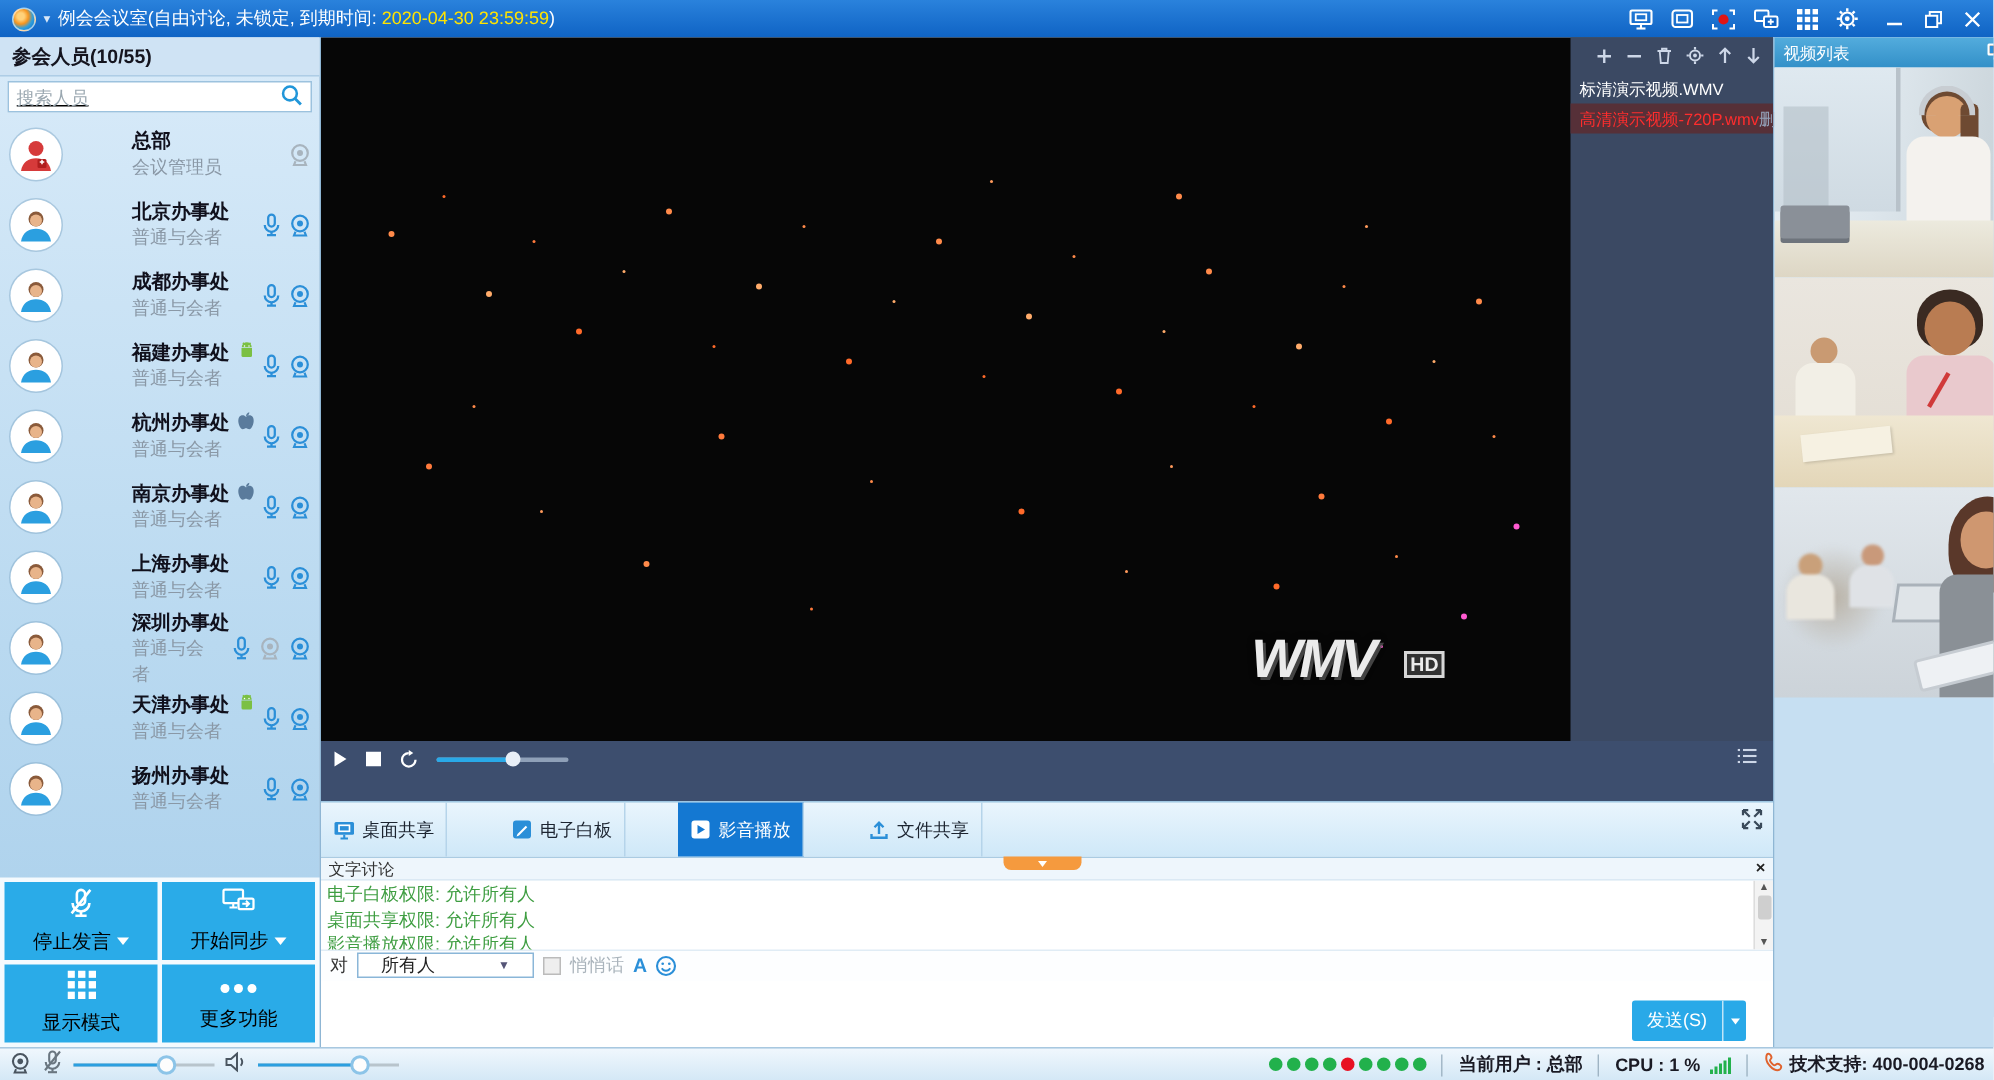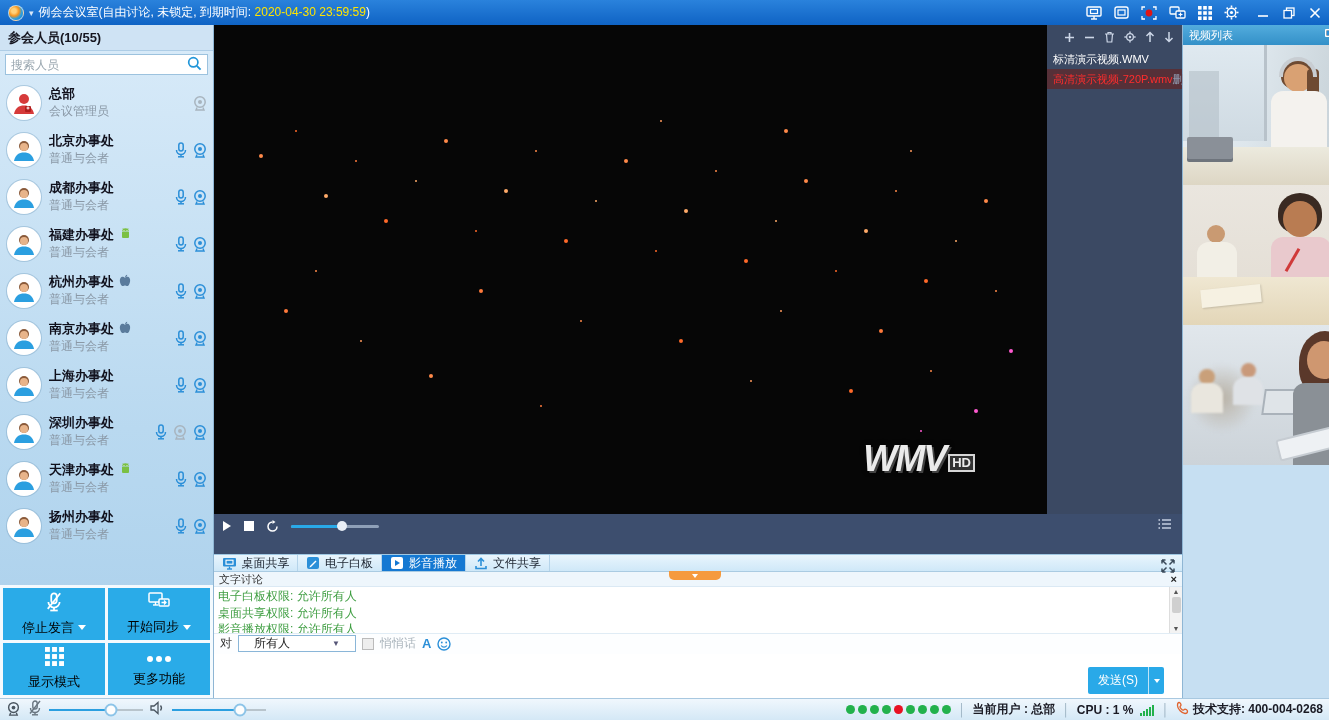--- a/index.html
+++ b/index.html
@@ -22,28 +22,28 @@
 
 
 .main { flex:1; display:flex; min-height:0; }
 
 
 .sidebar { width:214px; flex:0 0 auto; background:linear-gradient(180deg,#d9ebf9 0%,#b9d9f0 60%,#a9cfeb 100%);
   display:flex; flex-direction:column; border-right:1px solid #8fb6d4; }
 .p-header { height:26px; line-height:26px; padding:0 8px; font-size:13px; font-weight:bold; color:#15151f;
   background:#cfe3f4; border-bottom:1px solid #aecde6; }
 .p-search { padding:3px 5px 4px; }
-.search-box { background:#fff; border:1px solid #9cc2de; height:21px; display:flex; align-items:center; padding:0 5px; }
+.search-box { background:#fff; border:1px solid #9cc2de; height:21px; display:flex; align-items:center; padding:0 5px;text-decoration:underline; }
 .search-box input { border:0; outline:0; flex:1; font-size:12px; color:#333; background:transparent; min-width:0; }
 .search-box input::placeholder { color:#9aa7b0; }
 .p-list { flex:1; overflow:hidden; }
 .p-row { height:47px; display:flex; align-items:center; padding:0 5px 0 7px; gap:8px; }
 .avatar { width:34px; height:34px; border-radius:50%; background:#fff; flex:0 0 auto;
   display:flex; align-items:center; justify-content:center; box-shadow:0 0 0 1px rgba(130,170,200,.5); }
-.p-mid { flex:1; min-width:0; }
+.p-mid { flex:1; min-width:0;margin-left:39px; }
 .p-name { font-size:13px; font-weight:bold; color:#10101c; white-space:nowrap; display:flex; align-items:center; gap:5px; }
 .p-role { font-size:12px; color:#8a98a6; margin-top:1px; }
 .p-icons { display:flex; gap:4px; align-items:center; flex:0 0 auto; }
 .p-icons svg { display:block; }
 
 .p-actions { flex:0 0 auto; display:grid; grid-template-columns:1fr 1fr; gap:3px;
   padding:3px; background:#f4fafe; }
 .act-btn { background:#2aabe8; color:#000000; height:52px; display:flex; flex-direction:column;
   align-items:center; justify-content:center; gap:4px; font-size:13px; cursor:pointer; }
 .act-btn .lbl { display:flex; align-items:center; gap:4px; }
@@ -70,21 +70,21 @@
    285px 105px 0 1px #ffab6a, 315px 65px 0 0 #ff8a4a, 345px 155px 0 1px #ff6a2a, 375px 115px 0 0 #ffab6a,
    405px 75px 0 1px #ff8a4a, 435px 165px 0 0 #ff6a2a, 465px 125px 0 1px #ffab6a, 495px 85px 0 0 #ff8a4a,
    525px 175px 0 1px #ff6a2a, 555px 135px 0 0 #ffab6a, 585px 95px 0 1px #ff8a4a, 615px 185px 0 0 #ff6a2a,
    645px 145px 0 1px #ffab6a, 675px 105px 0 0 #ff8a4a, 705px 195px 0 1px #ff6a2a, 735px 155px 0 0 #ffab6a,
    765px 115px 0 1px #ff8a4a, 690px 65px 0 0 #ff9a5c, 565px 45px 0 1px #ff8a4a, 440px 35px 0 0 #ff9a5c,
    260px 205px 0 1px #ff7a3c, 360px 235px 0 0 #ff8a4a, 460px 255px 0 1px #ff6a2a, 560px 225px 0 0 #ff9a5c,
    660px 245px 0 1px #ff7a3c, 710px 285px 0 0 #ff8a4a, 630px 305px 0 1px #ff6a2a, 530px 295px 0 0 #ff9a5c,
    755px 325px 0 1px #ff5ad0, 775px 205px 0 0 #ff8a4a, 790px 265px 0 1px #ff5ad0, 700px 345px 0 0 #ff5ad0,
    95px 185px 0 0 #ff8a4a, 65px 225px 0 1px #ff7a3c, 140px 255px 0 0 #ff9a5c, 210px 290px 0 1px #ff8a4a,
    320px 320px 0 0 #ff7a3c; }
-.wmv-logo { position:absolute; right:72px; bottom:40px; display:flex; align-items:flex-end; gap:3px;
+.wmv-logo { position:absolute; right:84px; bottom:40px; display:flex; align-items:flex-end; gap:20px;
   opacity:.92; }
 .wmv-main { font-size:36px; font-weight:bold; font-style:italic; color:#fff; line-height:.8;
   text-shadow:2px 2px 0 rgba(90,90,90,.8), 0 0 6px rgba(0,0,0,.5); letter-spacing:-2px; }
 .wmv-badge { font-size:13px; font-weight:bold; color:#fff; border:2px solid #e8e8e8; padding:0 2px;
   background:rgba(110,110,110,.45); line-height:14px; margin-bottom:2px; }
 
 .playlist { position:absolute; top:0; right:0; bottom:0; width:135px; background:#3b4963; color:#e6ecf6; }
 .pl-toolbar { height:24px; display:flex; align-items:center; justify-content:flex-end; gap:9px; padding:0 8px; }
 .pl-toolbar .tbtn { color:#cdd7e8; font-size:13px; line-height:1; cursor:pointer; }
 .pl-toolbar svg { display:block; }
@@ -102,22 +102,22 @@
 .ptime { color:#fff; font-size:11px; font-weight:bold; white-space:nowrap; }
 .ctrl-row { height:20px; display:flex; align-items:center; gap:12px; padding-left:2px; position:relative; }
 .ctrl-row .cbtn { cursor:pointer; display:flex; align-items:center; }
 .vol-track { width:88px; height:3px; background:#8fa0b8; border-radius:2px; position:relative; cursor:pointer; }
 .vol-progress { position:absolute; left:0; top:0; bottom:0; width:58%; background:#29a9e8; border-radius:2px; }
 .vol-handle { position:absolute; left:58%; top:50%; transform:translate(-50%,-50%);
   width:10px; height:10px; border-radius:50%; background:#e8eef6; }
 .queue-icon { position:absolute; right:4px; top:2px; cursor:pointer; }
 
 
-.tab-bar { height:17px; flex:0 0 auto; background:linear-gradient(#e9f5fd,#cfe8f8); border-top:1px solid #9fc7e2;
-  display:flex; position:relative; }
+.tab-bar { height:37px; flex:0 0 auto; background:linear-gradient(#e9f5fd,#cfe8f8); border-top:1px solid #9fc7e2;
+  display:flex; position:relative;gap:35px; }
 .tab { width:84px; display:flex; align-items:center; justify-content:center; gap:5px; font-size:12px;
   color:#1c2430; border-right:1px solid #b5d4ea; cursor:pointer; }
 .tab svg { display:block; }
 .tab.active { background:#1478d2; color:#fff; }
 .expand-btn { position:absolute; right:6px; top:3px; cursor:pointer; }
 .orange-handle { position:absolute; left:455px; bottom:-9px; width:52px; height:9px; background:#f59a3e;
   border-radius:0 0 5px 5px; z-index:6; display:flex; align-items:center; justify-content:center; cursor:pointer; }
 .orange-handle .caret-dn { border-left-width:3px; border-right-width:3px; border-top-width:4px; }
 
 

